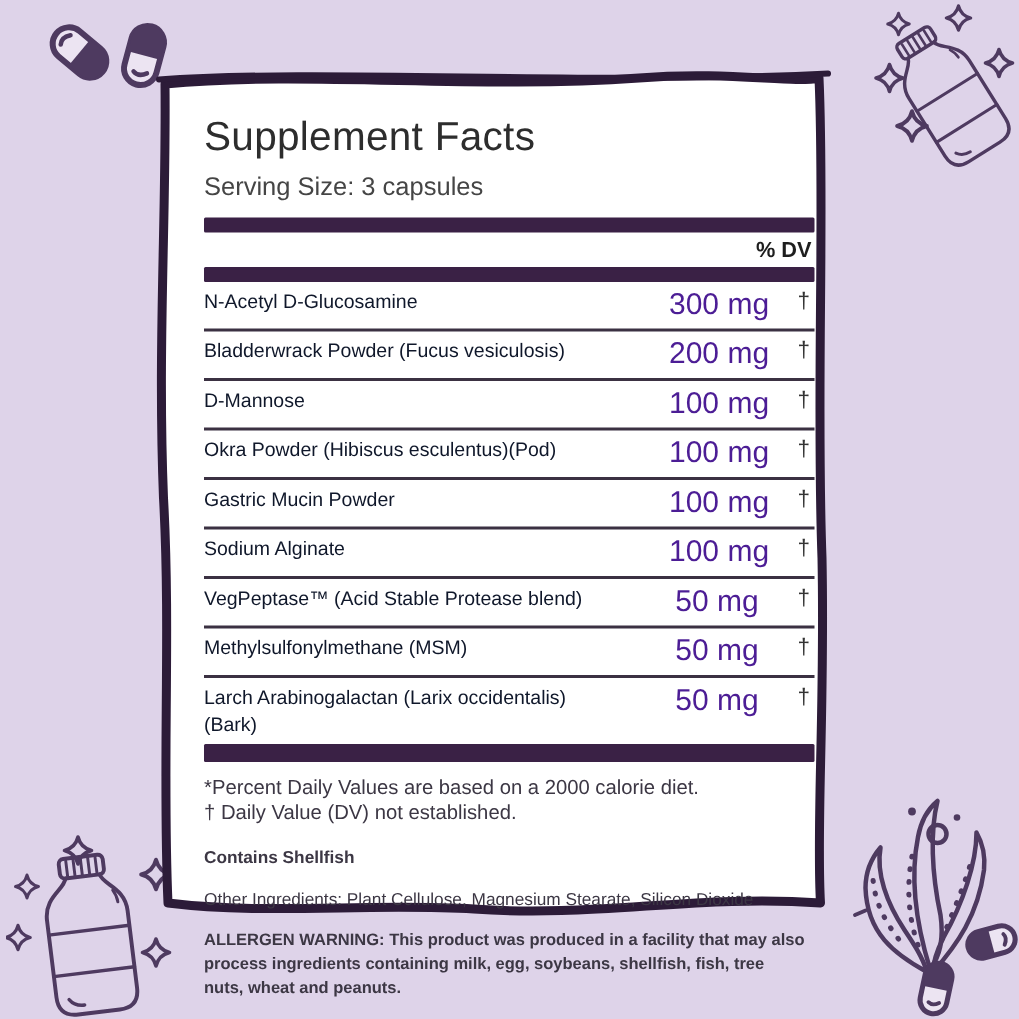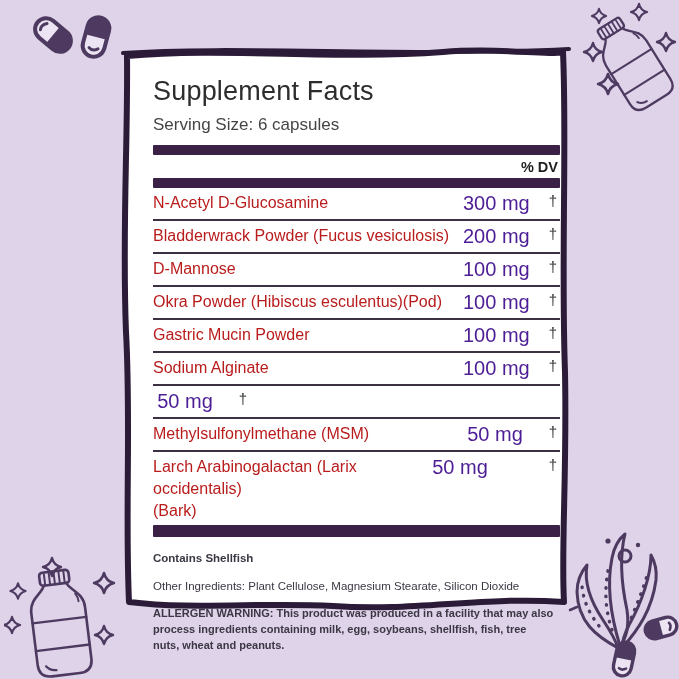--- a/index.html
+++ b/index.html
@@ -6,43 +6,43 @@
   body{
     width:679px;height:679px;position:relative;overflow:hidden;
     background:#ded3e9;
     font-family:"Liberation Sans", sans-serif;
     -webkit-font-smoothing:antialiased;
   }
   .deco{position:absolute;}
   .deco svg{display:block;}
 
   
-  .panel{position:absolute;left:113px;top:42px;width:464px;height:574px;}
+  .panel{position:absolute;left:96px;top:42px;width:464px;height:574px;}
   .panel-border{position:absolute;inset:0;}
   .panel-content{
     position:absolute;left:40px;right:17px;top:34px;bottom:10px;
     color:#333;
   }
   .title{font-size:27px;font-weight:400;color:#2d2d2d;margin:0 0 7px 0;letter-spacing:.2px;}
   .serving-line{font-size:17px;color:#454545;line-height:1.32;}
 
   .facts-table{margin-top:9px;}
   .bar{height:10px;background:#3a2145;border-radius:1px;}
   .bar.thick{height:12px;}
   .table-head{
     display:flex;justify-content:flex-end;align-items:baseline;
     padding:4px 2px 3px 0;font-size:14.5px;font-weight:bold;color:#1e1e1e;
   }
   .table-head .amount-h{margin-right:46px;}
   .row{
     display:flex;align-items:flex-start;
     padding:4px 0 4px 0;border-bottom:2px solid #3b3142;
   }
-  .row:last-child{border-bottom:none;gap:35px;}
-  .row .name{flex:1;font-size:16px;color:#b91c1c;line-height:1.35;padding-right:6px;}
+  .row:last-child{border-bottom:none;}
+  .row .name{flex:1;font-size:13px;color:#0f172a;line-height:1.35;padding-right:6px;}
   .row .name .line2{display:block;}
   .row .amount{width:64px;text-align:center;font-size:20px;color:#4c1d95;white-space:nowrap;}
   .row .dv{width:30px;text-align:right;font-size:15px;color:#333;padding-right:3px;}
 
   .footnotes{margin-top:8px;font-size:13.5px;color:#3c3744;line-height:1.3;}
   .contains{margin-top:15px;font-size:11.5px;font-weight:bold;color:#3c3744;}
   .other-ing{font-size:11.5px;color:#3c3744;margin-top:16px;}
   .allergen{margin-top:14px;font-size:11px;color:#3c3744;line-height:1.45;padding-right:6px;font-weight:bold;}
 </style>
 </head>
@@ -151,21 +151,21 @@
              C 454,430 448,510 451,560
              C 370,554 300,570 220,564
              C 150,560 80,568 16,560
              C 12,470 18,380 13,290
              C 9,190 15,100 14,14 Z" fill="#ffffff" stroke="#2c1b38" stroke-width="6" stroke-linejoin="round"></path>
     <path d="M10,11 C 120,3 300,15 456,7" fill="none" stroke="#2c1b38" stroke-width="4" stroke-linecap="round"></path>
   </svg>
 
   <div class="panel-content">
     <div class="title">Supplement Facts</div>
-    <div class="serving-line">Serving Size: 6 capsules</div>
+    <div class="serving-line">Serving Size: 3 capsules</div>
 
     <div class="facts-table">
       <div class="bar"></div>
       <div class="table-head">
         <span class="dv-h">% DV</span>
       </div>
       <div class="bar"></div>
 
       <div>
   <div class="row">
@@ -198,38 +198,43 @@
     <span class="dv">†</span>
   </div>
 
   <div class="row">
     <span class="name"><span class="line1">Sodium Alginate</span></span>
     <span class="amount">100 mg</span>
     <span class="dv">†</span>
   </div>
 
   <div class="row">
+    <span class="name"><span class="line1">VegPeptase™ (Acid Stable Protease blend)</span></span>
     <span class="amount">50 mg</span>
     <span class="dv">†</span>
   </div>
 
   <div class="row">
     <span class="name"><span class="line1">Methylsulfonylmethane (MSM)</span></span>
     <span class="amount">50 mg</span>
     <span class="dv">†</span>
   </div>
 
   <div class="row">
     <span class="name"><span class="line1">Larch Arabinogalactan (Larix occidentalis)</span><span class="line2">(Bark)</span></span>
     <span class="amount">50 mg</span>
     <span class="dv">†</span>
   </div>
 </div>
 
       <div class="bar thick"></div>
     </div>
 
+    <div class="footnotes">
+      <div>*Percent Daily Values are based on a 2000 calorie diet.</div>
+      <div>† Daily Value (DV) not established.</div>
+    </div>
 
     <div class="contains">Contains Shellfish</div>
     <div class="other-ing">Other Ingredients: Plant Cellulose, Magnesium Stearate, Silicon Dioxide</div>
     <div class="allergen">ALLERGEN WARNING: This product was produced in a facility that may also process ingredients containing milk, egg, soybeans, shellfish, fish, tree nuts, wheat and peanuts.</div>
   </div>
 </div>
 
 </body></html>

